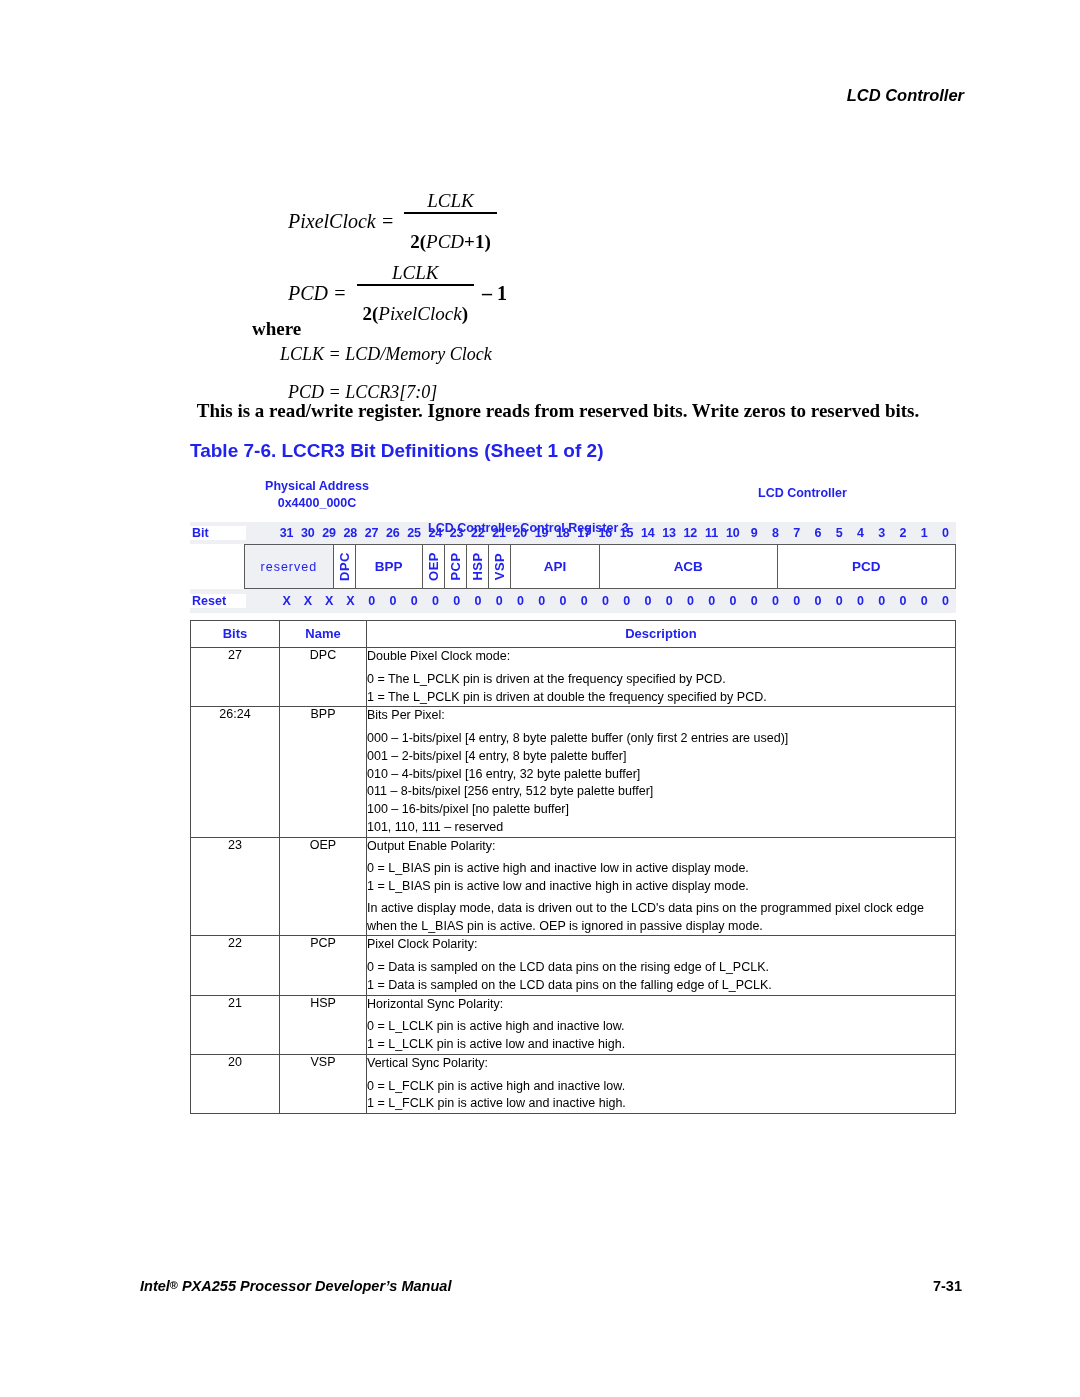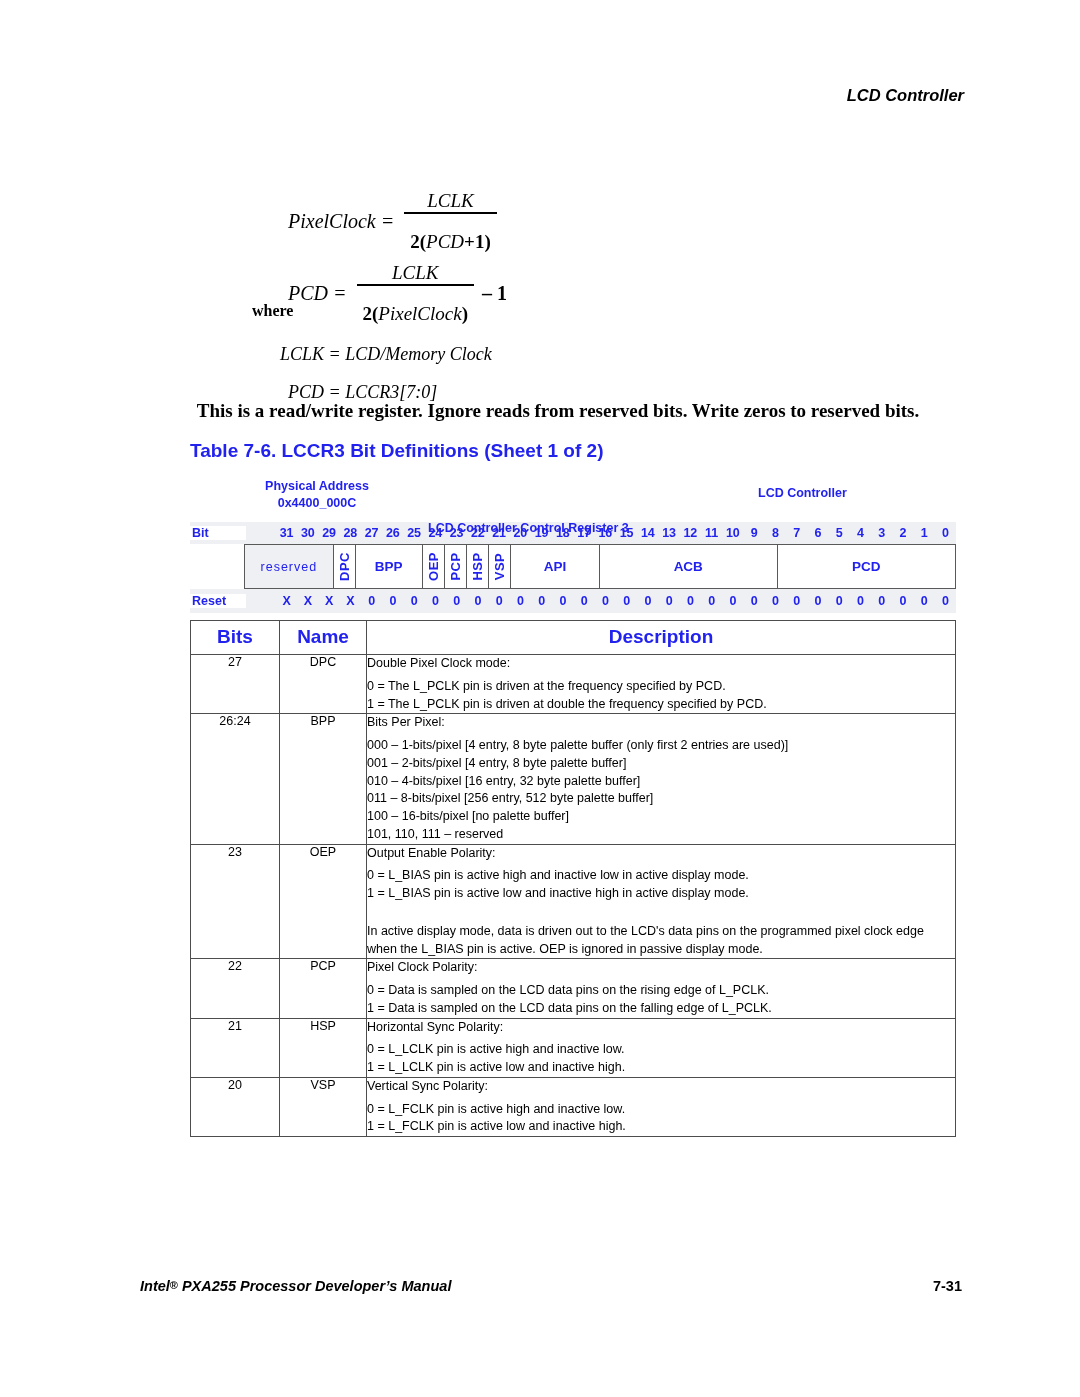--- a/index.html
+++ b/index.html
@@ -101,24 +101,24 @@
     font-size: 19px;
     font-style: normal;
   }
   .frac .den i { font-style: italic; }
   .frac .den b { font-weight: bold; font-style: normal; }
   .trail { margin-left: 8px; font-style: normal; font-weight: bold; }
 
   .where {
     position: absolute;
     left: 252px;
-    top: 112px;
+    top: 128px;
     font-family: "Liberation Serif", serif;
     font-weight: bold;
-    font-size: 16px;
+    font-size: 19px;
   }
   .where-line {
     position: absolute;
     font-family: "Liberation Serif", serif;
     font-style: italic;
     font-size: 18px;
   }
   .wl-1 { left: 280px; top: 154px; }
   .wl-2 { left: 288px; top: 192px; }
 
@@ -256,42 +256,42 @@
   }
   .desc-table td, .desc-table th {
     border: 1px solid #4d4d4d;
     vertical-align: top;
     padding: 0;
   }
   .desc-table thead th {
     background: #ffffff;
     color: #2222ee;
     font-weight: bold;
-    font-size: 19px;
+    font-size: 13px;
     text-align: center;
     padding: 5px 0 6px 0;
     vertical-align: middle;
   }
   .col-bits { width: 88px; }
   .col-name { width: 86px; }
   .cell-bits, .cell-name {
     text-align: center;
     vertical-align: middle;
     font-size: 12.5px;
     color: #000;
     padding: 4px 2px;
   }
   .cell-desc {
     padding: 5px 6px 6px 7px;
     color: #000;
     line-height: 1.42;
   }
   .cell-desc .lead { margin-bottom: 5px; }
   .cell-desc .opt { white-space: nowrap; }
-  .cell-desc .para { margin-top: 20px; }
+  .cell-desc .para { margin-top: 4px; }
 
   
   .footer {
     position: absolute;
     left: 0; right: 0;
     top: 1278px;
     height: 24px;
   }
   .footer .f-left {
     position: absolute;

